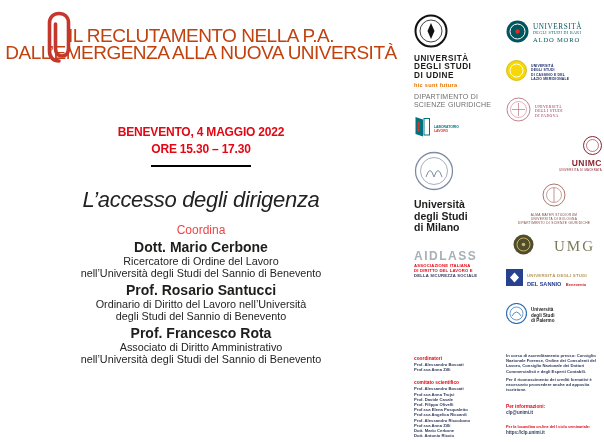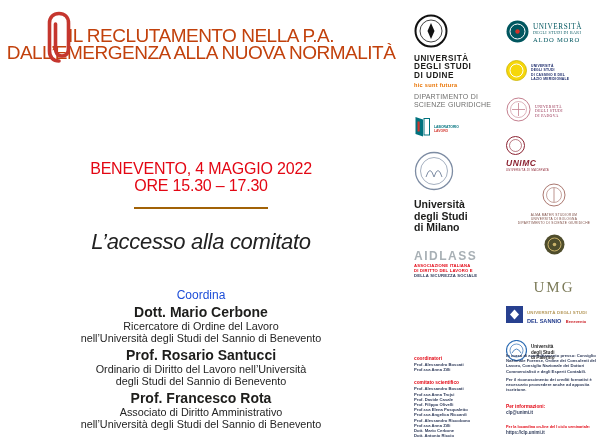--- a/index.html
+++ b/index.html
@@ -5,24 +5,24 @@
   html,body{margin:0;padding:0;}
   body{
     width:604px;height:442px;position:relative;background:#ffffff;
     font-family:"Liberation Sans", sans-serif;color:#1d1d1b;overflow:hidden;
   }
   
   .main{position:absolute;left:0;top:0;width:402px;text-align:center;}
   .clip-logo{position:absolute;left:44px;top:10px;}
   .hdr{padding-top:24px;font-weight:bold;font-size:8.5px;line-height:9.6px;letter-spacing:.2px;color:#242424;}
   .title{margin-top:28px;color:#c2410c;font-size:19px;line-height:16.5px;letter-spacing:-.5px;font-weight:400;}
-  .date{margin-top:99px;color:#e30613;font-weight:normal;font-size:16px;line-height:17px;letter-spacing:-.2px;}
-  .date .time{display:inline-block;border-bottom:2px solid #a16207;padding-bottom:13px;}
+  .date{margin-top:63px;color:#e30613;font-weight:bold;font-size:12px;line-height:17px;letter-spacing:-.2px;}
+  .date .time{display:inline-block;border-bottom:2px solid #000000;padding-bottom:7px;}
   .session{margin-top:20px;font-size:22px;font-style:italic;letter-spacing:-.3px;color:#222;}
-  .coordina{margin-top:33px;color:#1d4ed8;font-size:12px;}
+  .coordina{margin-top:10px;color:#ef4444;font-size:12px;}
   .speakers{margin-top:3px;}
   .spk{margin-bottom:4px;}
   .spk .nm{font-size:14px;font-weight:bold;line-height:15px;}
   .spk .rl{font-size:10.8px;line-height:12px;color:#242424;}
   
   .logos-a{position:absolute;left:414px;top:14px;width:88px;text-align:left;}
   .logos-b{position:absolute;left:506px;top:20px;width:96px;}
   .udine-txt{margin-top:3px;font-weight:bold;font-size:8.2px;line-height:8.4px;letter-spacing:.5px;}
   .udine-motto{margin-top:2px;font-weight:bold;font-size:5.6px;color:#e87200;letter-spacing:.3px;}
   .udine-dept{margin-top:5px;font-size:7px;line-height:7.6px;color:#6f6f6e;letter-spacing:.2px;}
@@ -39,26 +39,26 @@
   .lrow{display:flex;align-items:center;gap:4px;margin-bottom:0;}
   .bari{margin-top:0;}
   .bari-t{font-family:"Liberation Serif",serif;color:#00565f;text-align:left;}
   .bari-t .b1{font-size:7.2px;letter-spacing:.6px;line-height:7.4px;}
   .bari-t .b2{font-size:4px;letter-spacing:.4px;line-height:4.6px;}
   .bari-t .b3{font-size:6.6px;letter-spacing:.8px;line-height:7px;}
   .cassino{margin-top:13px;}
   .cass-t{font-size:3.4px;font-weight:bold;color:#1b2a6b;line-height:4.2px;text-align:left;letter-spacing:.2px;}
   .padova{margin-top:12px;}
   .pad-t{font-family:"Liberation Serif",serif;font-size:3.8px;color:#93284a;line-height:4.6px;text-align:left;letter-spacing:.4px;}
-  .unimc{margin-top:10px;text-align:left;font-style:italic;}
+  .unimc{margin-top:10px;text-align:right;}
   .unimc-w{font-size:8.5px;font-weight:bold;color:#8c2332;letter-spacing:.5px;line-height:9px;}
   .unimc-s{font-size:2.8px;color:#8c2332;letter-spacing:.3px;}
   .bologna{margin-top:11px;text-align:center;}
   .bol-t{margin-top:2px;font-size:3.2px;color:#7b4a41;line-height:4px;letter-spacing:.3px;}
-  .umg{margin-top:9px;display:flex;align-items:center;justify-content:center;gap:20px;flex-direction:column;}
+  .umg{margin-top:9px;display:flex;align-items:center;justify-content:center;gap:20px;}
   .umg-w{font-family:"Liberation Serif",serif;font-size:15px;color:#7b7a58;letter-spacing:2px;}
   .sannio{margin-top:10px;display:flex;align-items:center;gap:4px;}
   .san-t{text-align:left;line-height:5px;}
   .san-1{font-size:4.4px;font-weight:bold;color:#b5985a;letter-spacing:.2px;}
   .san-2{font-size:5.6px;font-weight:bold;color:#27408f;}
   .san-city{font-size:4px;color:#cc2229;font-weight:bold;}
   .palermo{margin-top:13px;}
   .pal-t{font-size:4.6px;font-weight:bold;line-height:5.4px;color:#242424;text-align:left;}
   
   .foot-a{position:absolute;left:414px;top:356px;width:88px;text-align:left;}
@@ -80,29 +80,29 @@
 
   <span class="clip-logo">
     <svg width="30" height="54" viewBox="0 0 30 54">
       <path d="M15 51 C9 51 5.5 47 5.5 41 L5.5 13 C5.5 7 9.5 3.5 15 3.5 C20.5 3.5 24.5 7 24.5 13 L24.5 38 C24.5 43 22.5 46 18 46 C13.5 46 11.5 43 11.5 38 L11.5 14" fill="none" stroke="#c5362e" stroke-width="3.6" stroke-linecap="round"></path>
     </svg>
   </span>
 
 
   <div class="title">
     <div>IL RECLUTAMENTO NELLA P.A.</div>
-    <div>DALL’EMERGENZA ALLA NUOVA NORMALITÀ</div>
+    <div>DALL’EMERGENZA ALLA NUOVA UNIVERSITÀ</div>
   </div>
 
   <div class="date">
     <div>BENEVENTO, 4 MAGGIO 2022</div>
     <div><span class="time">ORE 15.30 – 17.30</span></div>
   </div>
 
-  <div class="session">L’accesso alla comitato</div>
+  <div class="session">L’accesso degli dirigenza</div>
 
   <div class="coordina">Coordina</div>
 
   <div class="speakers">
     <div class="spk">
       <div class="nm">Dott. Mario Cerbone</div>
       <div class="rl">Ricercatore di Ordine del Lavoro</div>
       <div class="rl">nell’Università degli Studi del Sannio di Benevento</div>
     </div>
     <div class="spk">

